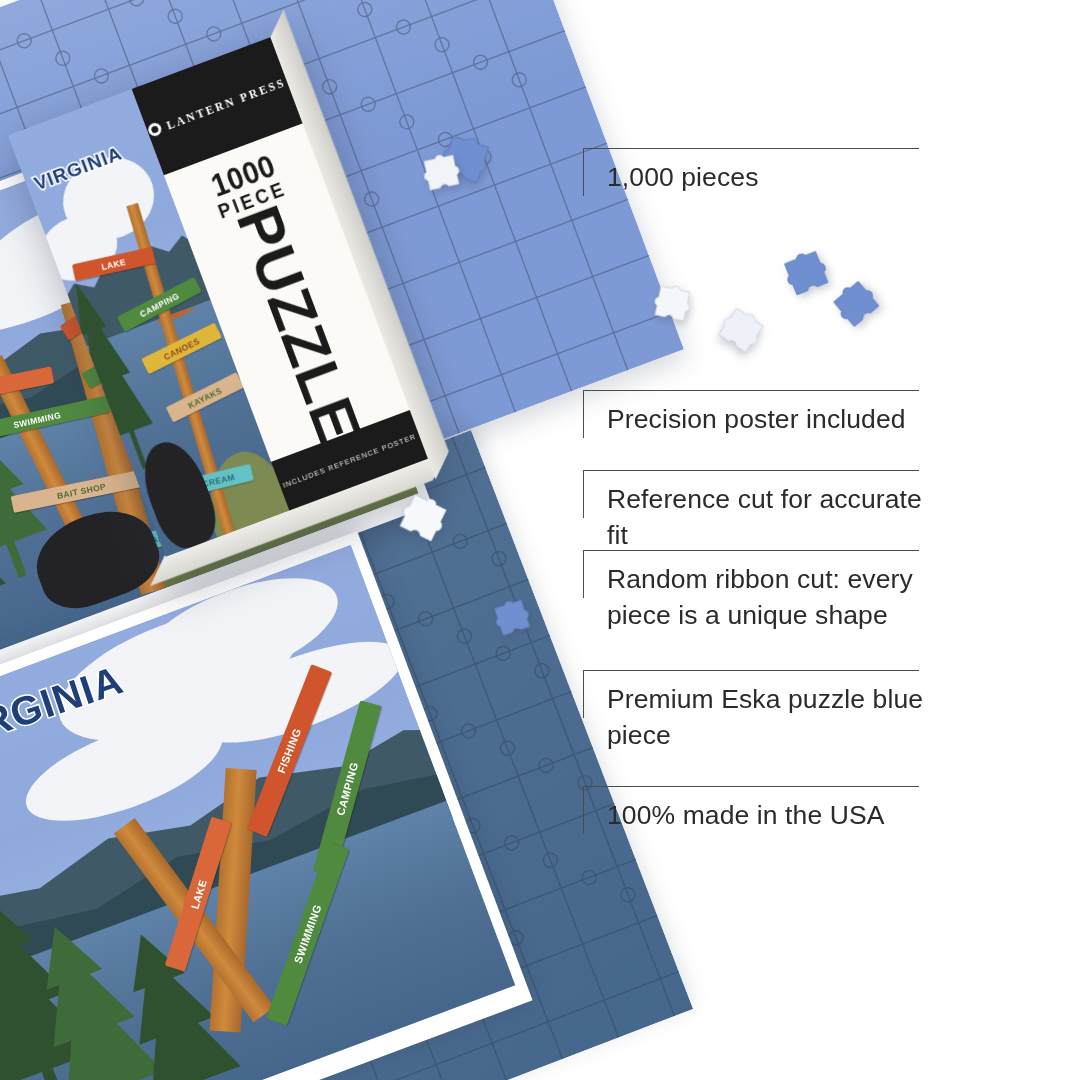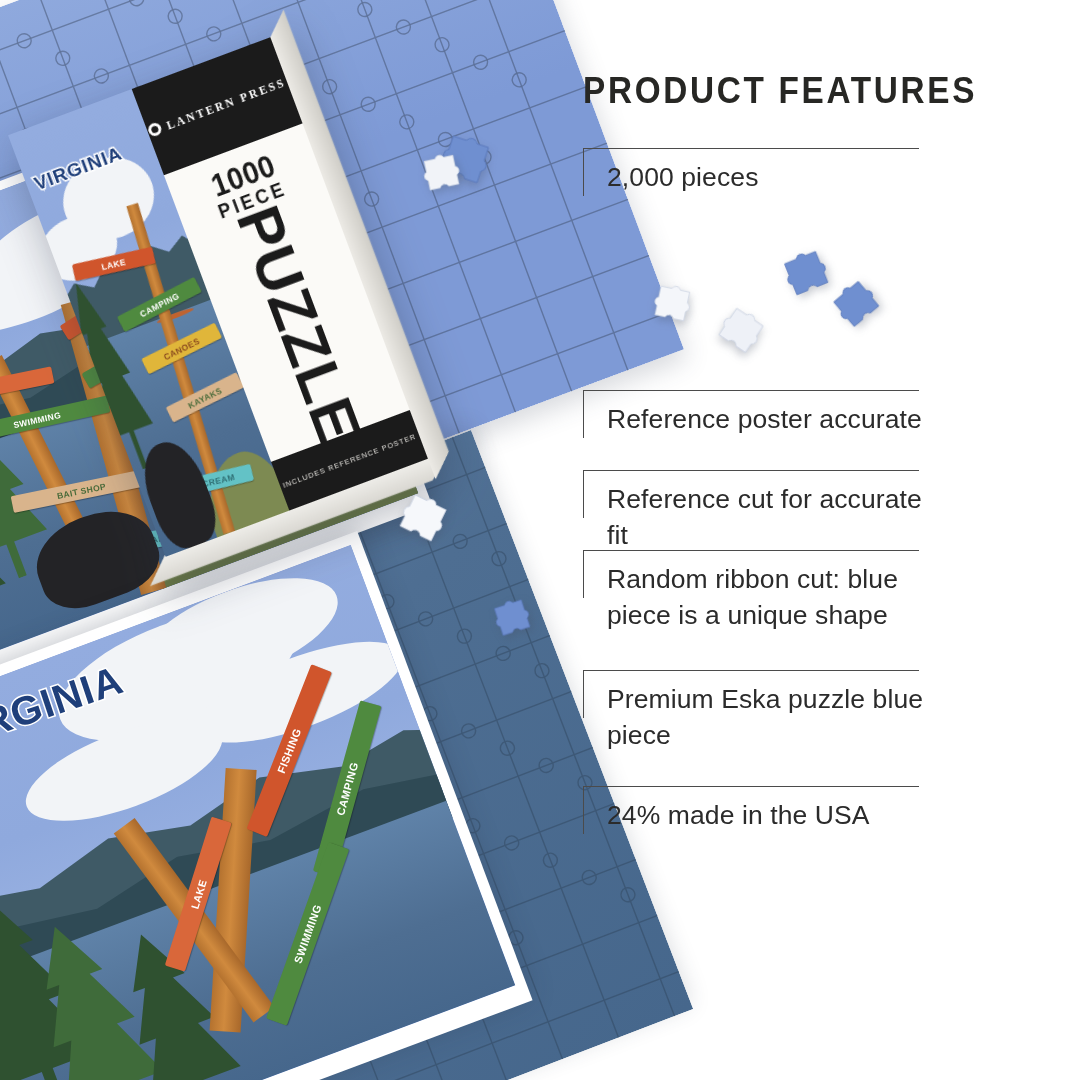--- a/index.html
+++ b/index.html
@@ -497,50 +497,47 @@
     </svg>
 
     <svg class="piece" style="left:392px;top:492px;width:56px;height:54px;transform:rotate(26deg);" viewBox="0 0 60 58">
       <path d="M14 8 h14 a6 6 0 0 1 11 0 h12 v14 a6 6 0 0 1 0 11 v12 H38 a6 6 0 0 0 -11 0 H14 V33 a6 6 0 0 1 0 -11 z" fill="#f6f8fb" stroke="#cdd5e3" stroke-width="1"></path>
     </svg>
     <svg class="piece" style="left:488px;top:598px;width:46px;height:44px;transform:rotate(-18deg);" viewBox="0 0 60 58">
       <path d="M14 8 h14 a6 6 0 0 1 11 0 h12 v14 a6 6 0 0 1 0 11 v12 H38 a6 6 0 0 0 -11 0 H14 V33 a6 6 0 0 1 0 -11 z" fill="#6f8fd0" stroke="#5c7bbd" stroke-width="1"></path>
     </svg>
   </div>
 
-  <div class="panel">
-    <div class="panel-title">PRODUCT FEATURES</div>
-  </div>
 
   <div class="features">
     <div class="feature" style="top:148px;">
       <span class="rule"></span>
       <span class="tick"></span>
-      <span class="ftext">2,000 pieces</span>
+      <span class="ftext">1,000 pieces</span>
     </div>
     <div class="feature" style="top:390px;">
       <span class="rule"></span>
       <span class="tick"></span>
-      <span class="ftext">Reference poster accurate</span>
+      <span class="ftext">Precision poster included</span>
     </div>
     <div class="feature" style="top:470px;">
       <span class="rule"></span>
       <span class="tick"></span>
       <span class="ftext">Reference cut for accurate fit</span>
     </div>
     <div class="feature" style="top:550px;">
       <span class="rule"></span>
       <span class="tick"></span>
-      <span class="ftext">Random ribbon cut: blue piece is a unique shape</span>
+      <span class="ftext">Random ribbon cut: every piece is a unique shape</span>
     </div>
     <div class="feature" style="top:670px;">
       <span class="rule"></span>
       <span class="tick"></span>
       <span class="ftext">Premium Eska puzzle blue piece</span>
     </div>
     <div class="feature" style="top:786px;">
       <span class="rule"></span>
       <span class="tick"></span>
-      <span class="ftext">24% made in the USA</span>
+      <span class="ftext">100% made in the USA</span>
     </div>
   </div>
 
 </div>
 
 </body></html>

